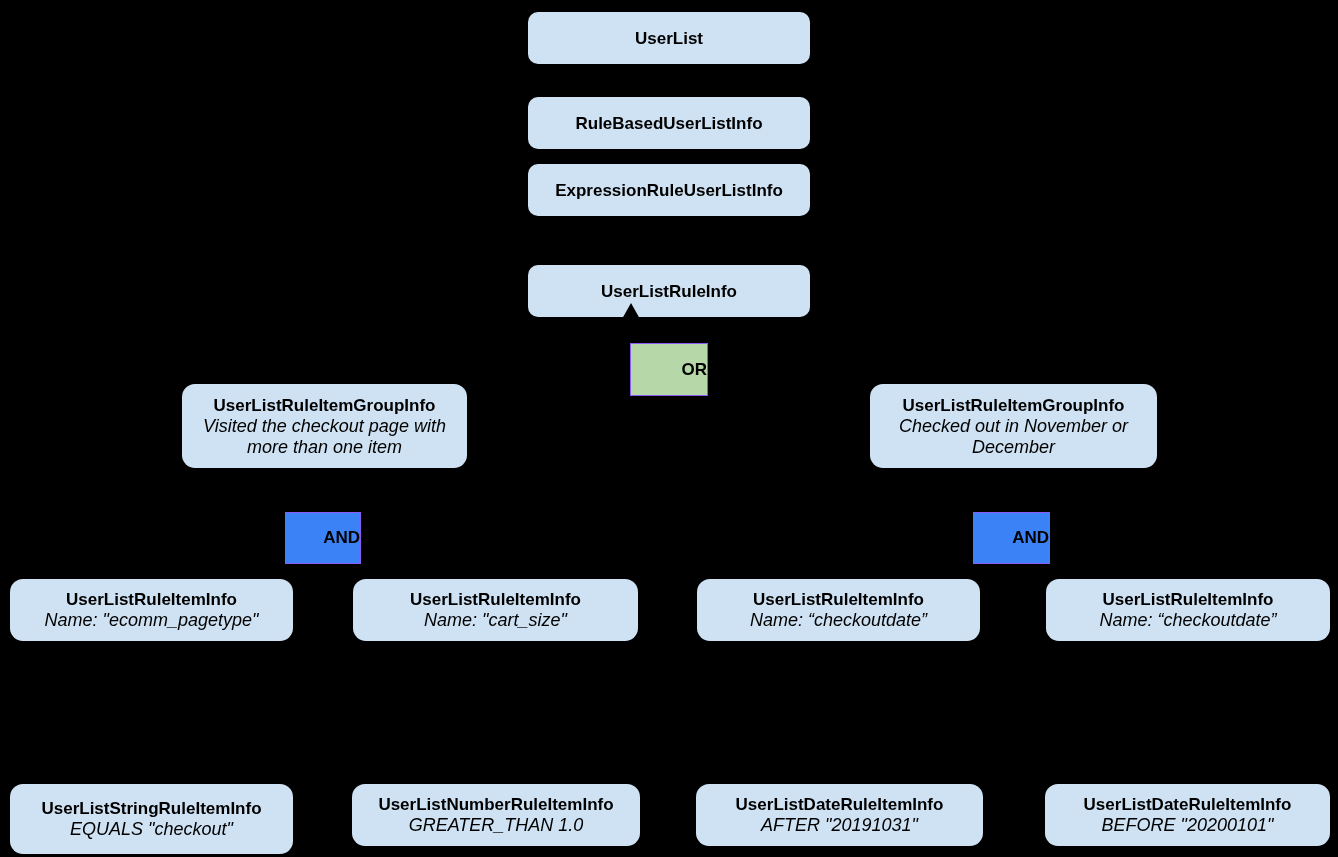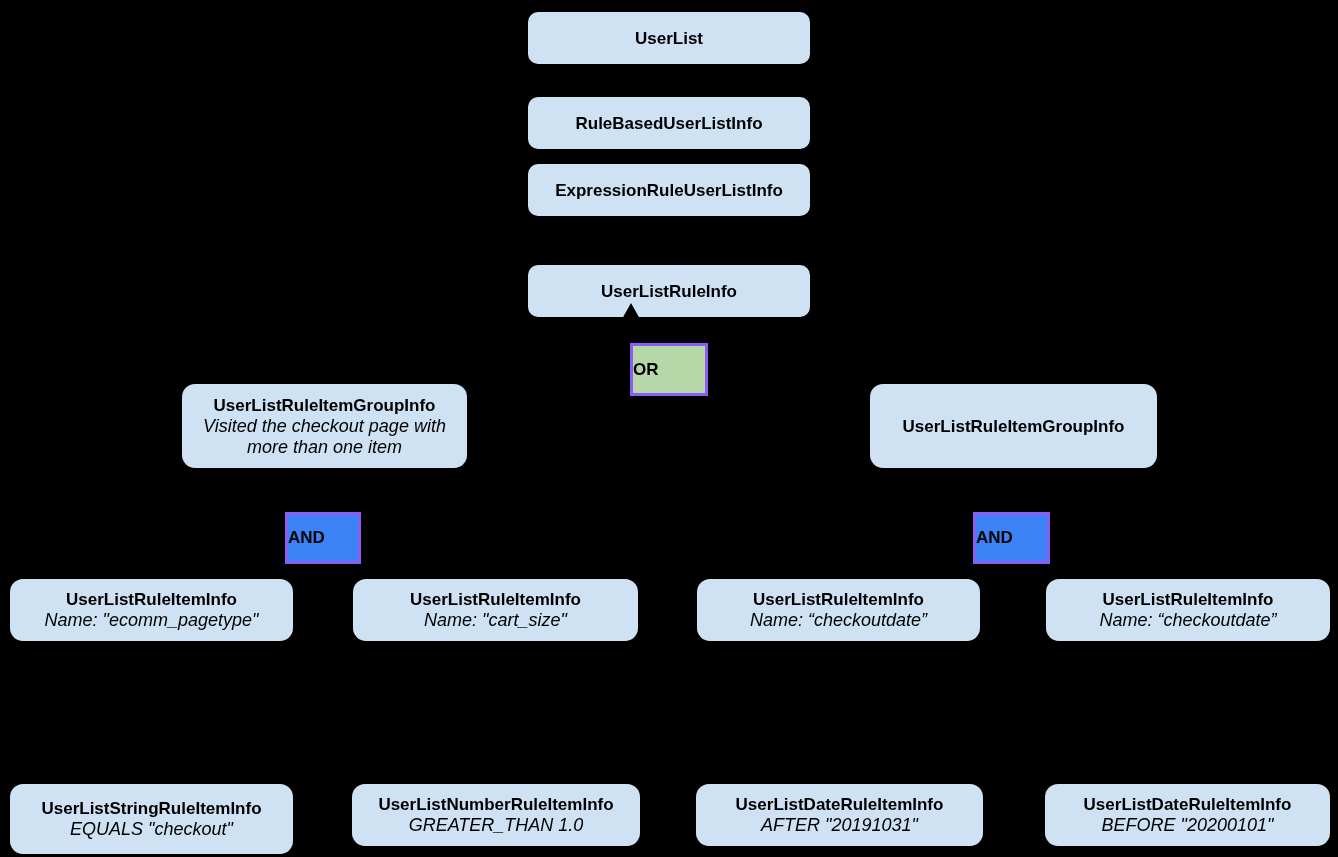--- a/index.html
+++ b/index.html
@@ -9,22 +9,22 @@
   }
   .node{
     position:absolute;background:#cfe2f3;border-radius:10px;
     display:flex;flex-direction:column;align-items:center;justify-content:center;
     text-align:center;
   }
   .node.big{border-radius:13px;padding:2px 10px;box-sizing:border-box;}
   .node .title{font-weight:700;font-size:17px;line-height:21px;white-space:nowrap;}
   .node .sub{font-style:italic;font-size:18px;line-height:21px;}
   .op{
-    position:absolute;border:3px solid #8b5cf6;display:flex;align-items:center;
-    justify-content:flex-start;font-weight:700;font-size:17px;box-sizing:border-box;
+    position:absolute;border:1px solid #8b5cf6;display:flex;align-items:center;
+    justify-content:flex-end;font-weight:700;font-size:17px;box-sizing:border-box;
   }
   .op.or{background:#b6d7a8;}
   .op.and{background:#3b82f6;}
   .arrowhead{position:absolute;background:transparent;}
   .arrowhead .tri{width:100%;height:100%;background:#000;}
   
   .tri.up{clip-path:polygon(50% 0%, 100% 100%, 0% 100%);}
   .tri.slant-l{clip-path:polygon(100% 0%, 10% 100%, 60% 85%);}
   .tri.slant-r{clip-path:polygon(0% 0%, 90% 100%, 40% 85%);}
 </style>
@@ -59,20 +59,21 @@
   <div class="op or" style="left:630px;top:343px;width:78px;height:53px">
     <span>OR</span>
   </div>
 
   <div class="node big" style="left:182px;top:384px;width:285px;height:84px">
     <div class="title">UserListRuleItemGroupInfo</div>
     <div class="sub">Visited the checkout page with more than one item</div>
   </div>
   <div class="node big" style="left:870px;top:384px;width:287px;height:84px">
     <div class="title">UserListRuleItemGroupInfo</div>
+    <div class="sub">Checked out in November or December</div>
   </div>
 
   <div class="op and" style="left:285px;top:512px;width:76px;height:52px">
     <span>AND</span>
   </div>
   <div class="op and" style="left:973px;top:512px;width:77px;height:52px">
     <span>AND</span>
   </div>
 
   <div class="node big" style="left:10px;top:579px;width:283px;height:62px">

